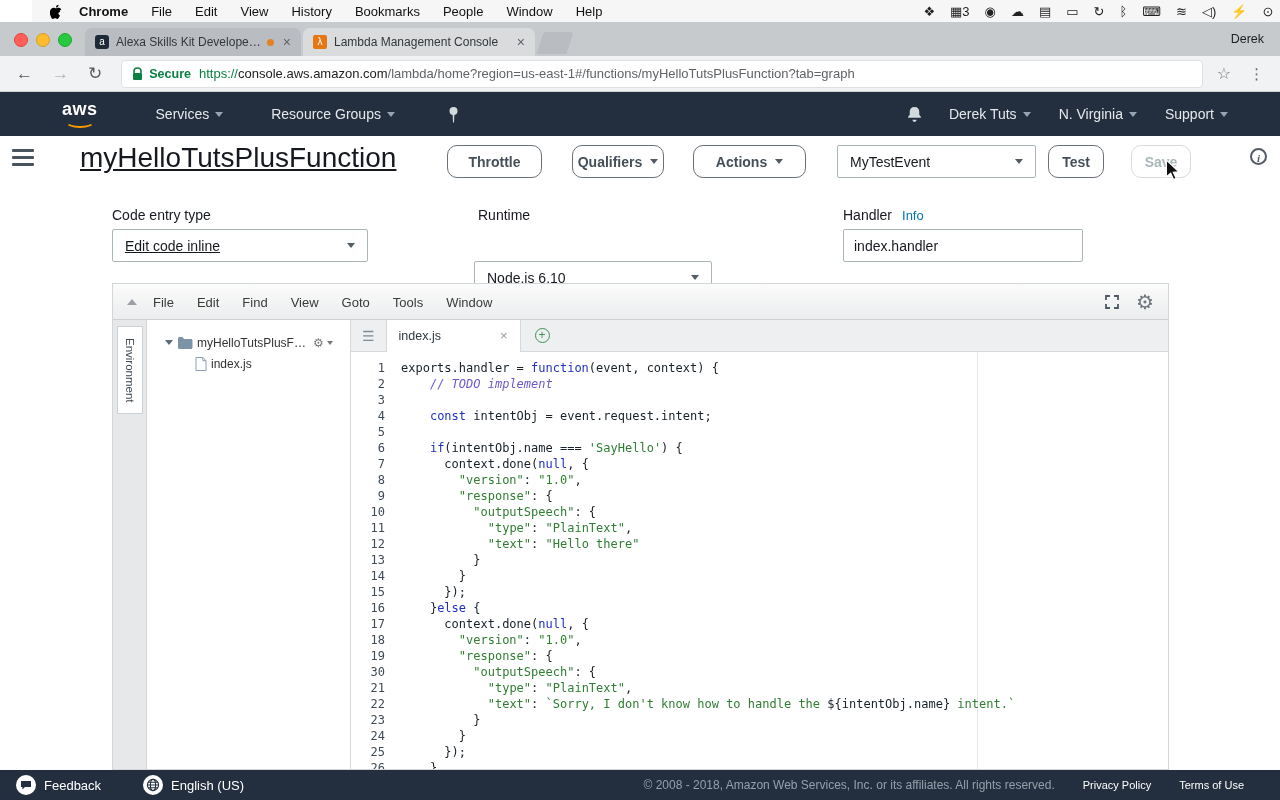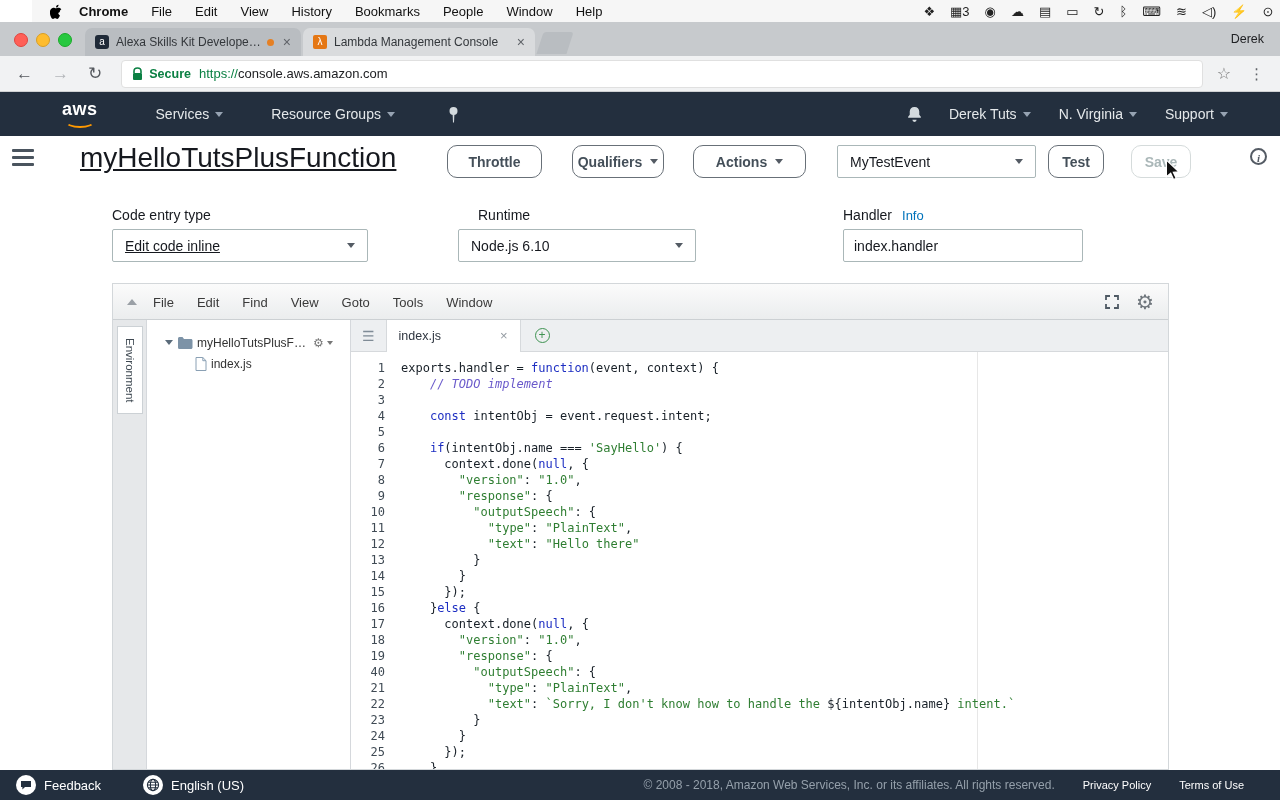--- a/index.html
+++ b/index.html
@@ -93,21 +93,21 @@
             color:#545b64;font-size:11px;font-weight:700;text-align:center;line-height:17px;box-sizing:border-box;
             font-family:"Liberation Serif",serif;font-style:italic;}
 
   
   .setlabel{position:absolute;top:207px;font-size:14px;color:#16191f;}
   .lbl-code{left:112px;} .lbl-runtime{left:478px;} .lbl-handler{left:843px;}
   .infolink{color:#0073bb;margin-left:10px;font-size:13px;}
   .dropdown{position:absolute;top:229px;height:33px;background:#fff;border:1px solid #aab7b8;border-radius:2px;
             display:flex;align-items:center;padding:0 12px;font-size:14px;color:#16191f;box-sizing:border-box;}
   .dropdown .caret{margin-left:auto;border-top-color:#545b64;}
-  .dd-code{left:112px;width:256px;text-decoration:underline;} .dd-runtime{left:458px;width:238px;}
+  .dd-code{left:112px;width:256px;text-decoration:underline;} .dd-runtime{left:474px;width:238px;margin-top:32px;}
   .handlerinput{position:absolute;left:843px;top:229px;width:240px;height:33px;border:1px solid #aab7b8;
                 border-radius:2px;font-size:14px;color:#16191f;padding:0 10px;box-sizing:border-box;
                 font-family:"Liberation Sans",sans-serif;}
 
   
   .editor{position:absolute;left:112px;top:283px;width:1057px;height:487px;border:1px solid #d3d7da;
           box-sizing:border-box;background:#fff;overflow:hidden;}
   .ed-menubar{height:36px;background:linear-gradient(#fbfbfb,#ebedee);border-bottom:1px solid #ccd0d3;
               display:flex;align-items:center;padding:0 14px;box-sizing:border-box;}
   .collapse-tri{width:0;height:0;border-left:5px solid transparent;border-right:5px solid transparent;
@@ -219,20 +219,21 @@
     <span class="navbtn disabled">→</span>
     <span class="navbtn">↻</span>
     <div class="urlfield">
       <svg width="11" height="14" viewBox="0 0 11 14">
           <path d="M2 6V4.2C2 2.4 3.5 1 5.5 1S9 2.4 9 4.2V6" fill="none" stroke="#0b8043" stroke-width="1.6"></path>
           <rect x="1" y="6" width="9" height="7" rx="1" fill="#0b8043"></rect>
         </svg>
       <span class="securelabel">Secure</span>
       <span class="urlscheme">https://</span>
         <span class="urlhost">console.aws.amazon.com</span>
+        <span class="urlpath">/lambda/home?region=us-east-1#/functions/myHelloTutsPlusFunction?tab=graph</span>
     </div>
     <span class="staricon">☆</span>
     <span class="dotsicon">⋮</span>
   </div>
 
   <div class="awsnav">
     <div class="awslogo">
       <span class="word">aws</span>
       <span class="smile"></span>
     </div>
@@ -435,21 +436,21 @@
               </div>
               <div class="code-line">
                 <span class="line-num">18</span>
                 <span class="line-content"><span class="tok-p">        </span><span class="tok-s">"version"</span><span class="tok-p">: </span><span class="tok-s">"1.0"</span><span class="tok-p">,</span></span>
               </div>
               <div class="code-line">
                 <span class="line-num">19</span>
                 <span class="line-content"><span class="tok-p">        </span><span class="tok-s">"response"</span><span class="tok-p">: {</span></span>
               </div>
               <div class="code-line">
-                <span class="line-num">40</span>
+                <span class="line-num">30</span>
                 <span class="line-content"><span class="tok-p">          </span><span class="tok-s">"outputSpeech"</span><span class="tok-p">: {</span></span>
               </div>
               <div class="code-line">
                 <span class="line-num">21</span>
                 <span class="line-content"><span class="tok-p">            </span><span class="tok-s">"type"</span><span class="tok-p">: </span><span class="tok-s">"PlainText"</span><span class="tok-p">,</span></span>
               </div>
               <div class="code-line">
                 <span class="line-num">22</span>
                 <span class="line-content"><span class="tok-p">            </span><span class="tok-s">"text"</span><span class="tok-p">: </span><span class="tok-s">`Sorry, I don't know how to handle the </span><span class="tok-p">${intentObj.name}</span><span class="tok-s"> intent.`</span></span>
               </div>

